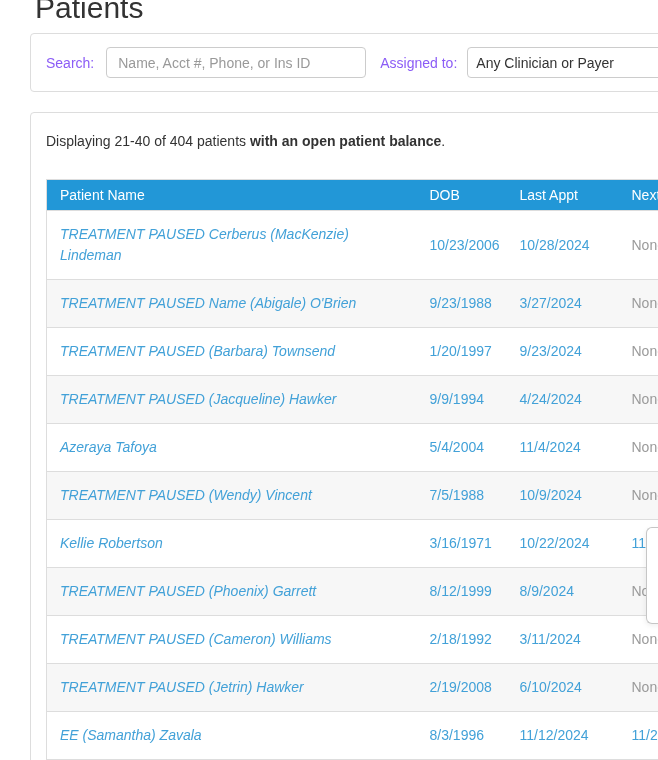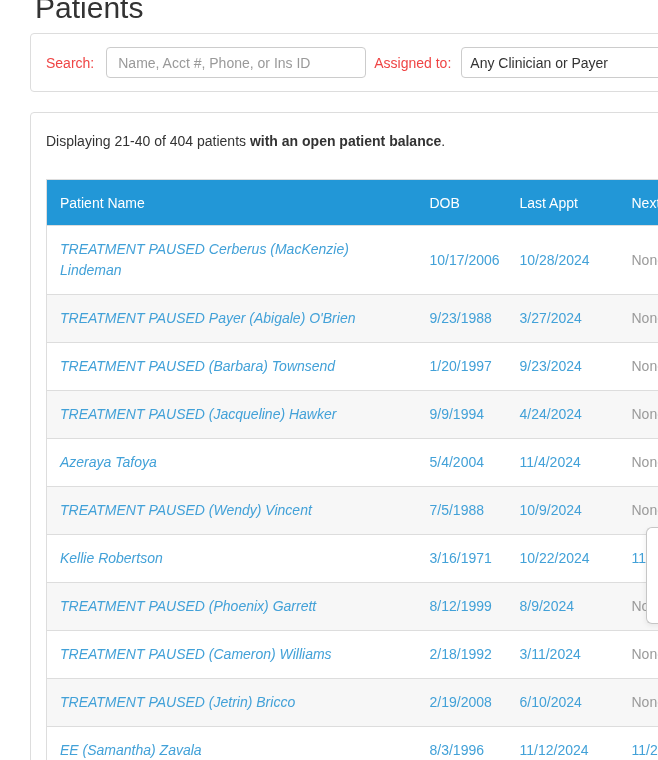--- a/index.html
+++ b/index.html
@@ -23,49 +23,49 @@
     font-size:30px;line-height:36px;font-weight:400;color:#333;
     margin:-10px 0 7px 5px;
   }
   .panel{
     background:#fff;border:1px solid var(--panel-border);border-radius:4px;
   }
   .filter-panel{
     width:700px;height:59px;padding:13px 15px;
     display:flex;align-items:center;
   }
-  .filter-label{color:#ef4444;white-space:nowrap;}
+  .filter-label{color:#8b5cf6;white-space:nowrap;}
   .search-input{
     margin-left:12px;width:260px;height:31px;
     border:1px solid #cccccc;border-radius:4px;
     padding:5px 11px;font-size:14px;color:#6d28d9;
     font-family:"Liberation Sans","DejaVu Sans",sans-serif;
     outline:none;
   }
   .search-input::placeholder{color:#999;opacity:1;}
-  .assigned-label{margin-left:8px;}
+  .assigned-label{margin-left:14px;}
   .assigned-select{
     margin-left:10px;width:230px;height:31px;
     border:1px solid #cccccc;border-radius:4px;background:#fff;
     padding:4px 8px;font-size:14px;color:#333;
     font-family:"Liberation Sans","DejaVu Sans",sans-serif;
     -webkit-appearance:none;appearance:none;outline:none;
   }
   .results-panel{
     margin-top:20px;width:714px;min-height:700px;padding:15px;
   }
   .results-summary{margin:3px 0 28px 0;line-height:20px;color:#333;}
   .results-summary strong{font-weight:bold;}
   table.patient-table{
     border-collapse:collapse;table-layout:fixed;width:684px;
     border:1px solid var(--row-border);
   }
   table.patient-table th{
     background:var(--accent);color:#ffffff;font-weight:400;text-align:left;
-    padding:5px 13px;height:46px;font-size:14px;white-space:nowrap;overflow:hidden;margin-left:32px;
+    padding:5px 13px;height:31px;font-size:14px;white-space:nowrap;overflow:hidden;margin-left:32px;
   }
   table.patient-table td{
     padding:13px 13px;line-height:21px;vertical-align:middle;
     border-top:1px solid var(--row-border);font-size:14px;
     overflow:hidden;
   }
   table.patient-table td.name-cell{padding-right:22px;font-style:italic;}
   table.patient-table tbody tr:nth-child(even){background:var(--stripe);}
   .col-name{width:370px;}
   .col-dob{width:90px;}
@@ -109,26 +109,26 @@
         <tr>
           <th>Patient Name</th>
           <th>DOB</th>
           <th>Last Appt</th>
           <th>Next Appt</th>
         </tr>
       </thead>
       <tbody>
           <tr>
     <td class="name-cell"><a class="cell-link">TREATMENT PAUSED Cerberus (MacKenzie) Lindeman</a></td>
-    <td><a class="cell-link">10/17/2006</a></td>
+    <td><a class="cell-link">10/23/2006</a></td>
     <td><a class="cell-link">10/28/2024</a></td>
     <td><span class="muted">None</span></td>
   </tr>
           <tr>
-    <td class="name-cell"><a class="cell-link">TREATMENT PAUSED Payer (Abigale) O'Brien</a></td>
+    <td class="name-cell"><a class="cell-link">TREATMENT PAUSED Name (Abigale) O'Brien</a></td>
     <td><a class="cell-link">9/23/1988</a></td>
     <td><a class="cell-link">3/27/2024</a></td>
     <td><span class="muted">None</span></td>
   </tr>
           <tr>
     <td class="name-cell"><a class="cell-link">TREATMENT PAUSED (Barbara) Townsend</a></td>
     <td><a class="cell-link">1/20/1997</a></td>
     <td><a class="cell-link">9/23/2024</a></td>
     <td><span class="muted">None</span></td>
   </tr>
@@ -162,21 +162,21 @@
     <td><a class="cell-link">8/9/2024</a></td>
     <td><span class="muted">None</span></td>
   </tr>
           <tr>
     <td class="name-cell"><a class="cell-link">TREATMENT PAUSED (Cameron) Williams</a></td>
     <td><a class="cell-link">2/18/1992</a></td>
     <td><a class="cell-link">3/11/2024</a></td>
     <td><span class="muted">None</span></td>
   </tr>
           <tr>
-    <td class="name-cell"><a class="cell-link">TREATMENT PAUSED (Jetrin) Bricco</a></td>
+    <td class="name-cell"><a class="cell-link">TREATMENT PAUSED (Jetrin) Hawker</a></td>
     <td><a class="cell-link">2/19/2008</a></td>
     <td><a class="cell-link">6/10/2024</a></td>
     <td><span class="muted">None</span></td>
   </tr>
           <tr>
     <td class="name-cell"><a class="cell-link">EE (Samantha) Zavala</a></td>
     <td><a class="cell-link">8/3/1996</a></td>
     <td><a class="cell-link">11/12/2024</a></td>
     <td><a class="cell-link">11/20</a></td>
   </tr>

